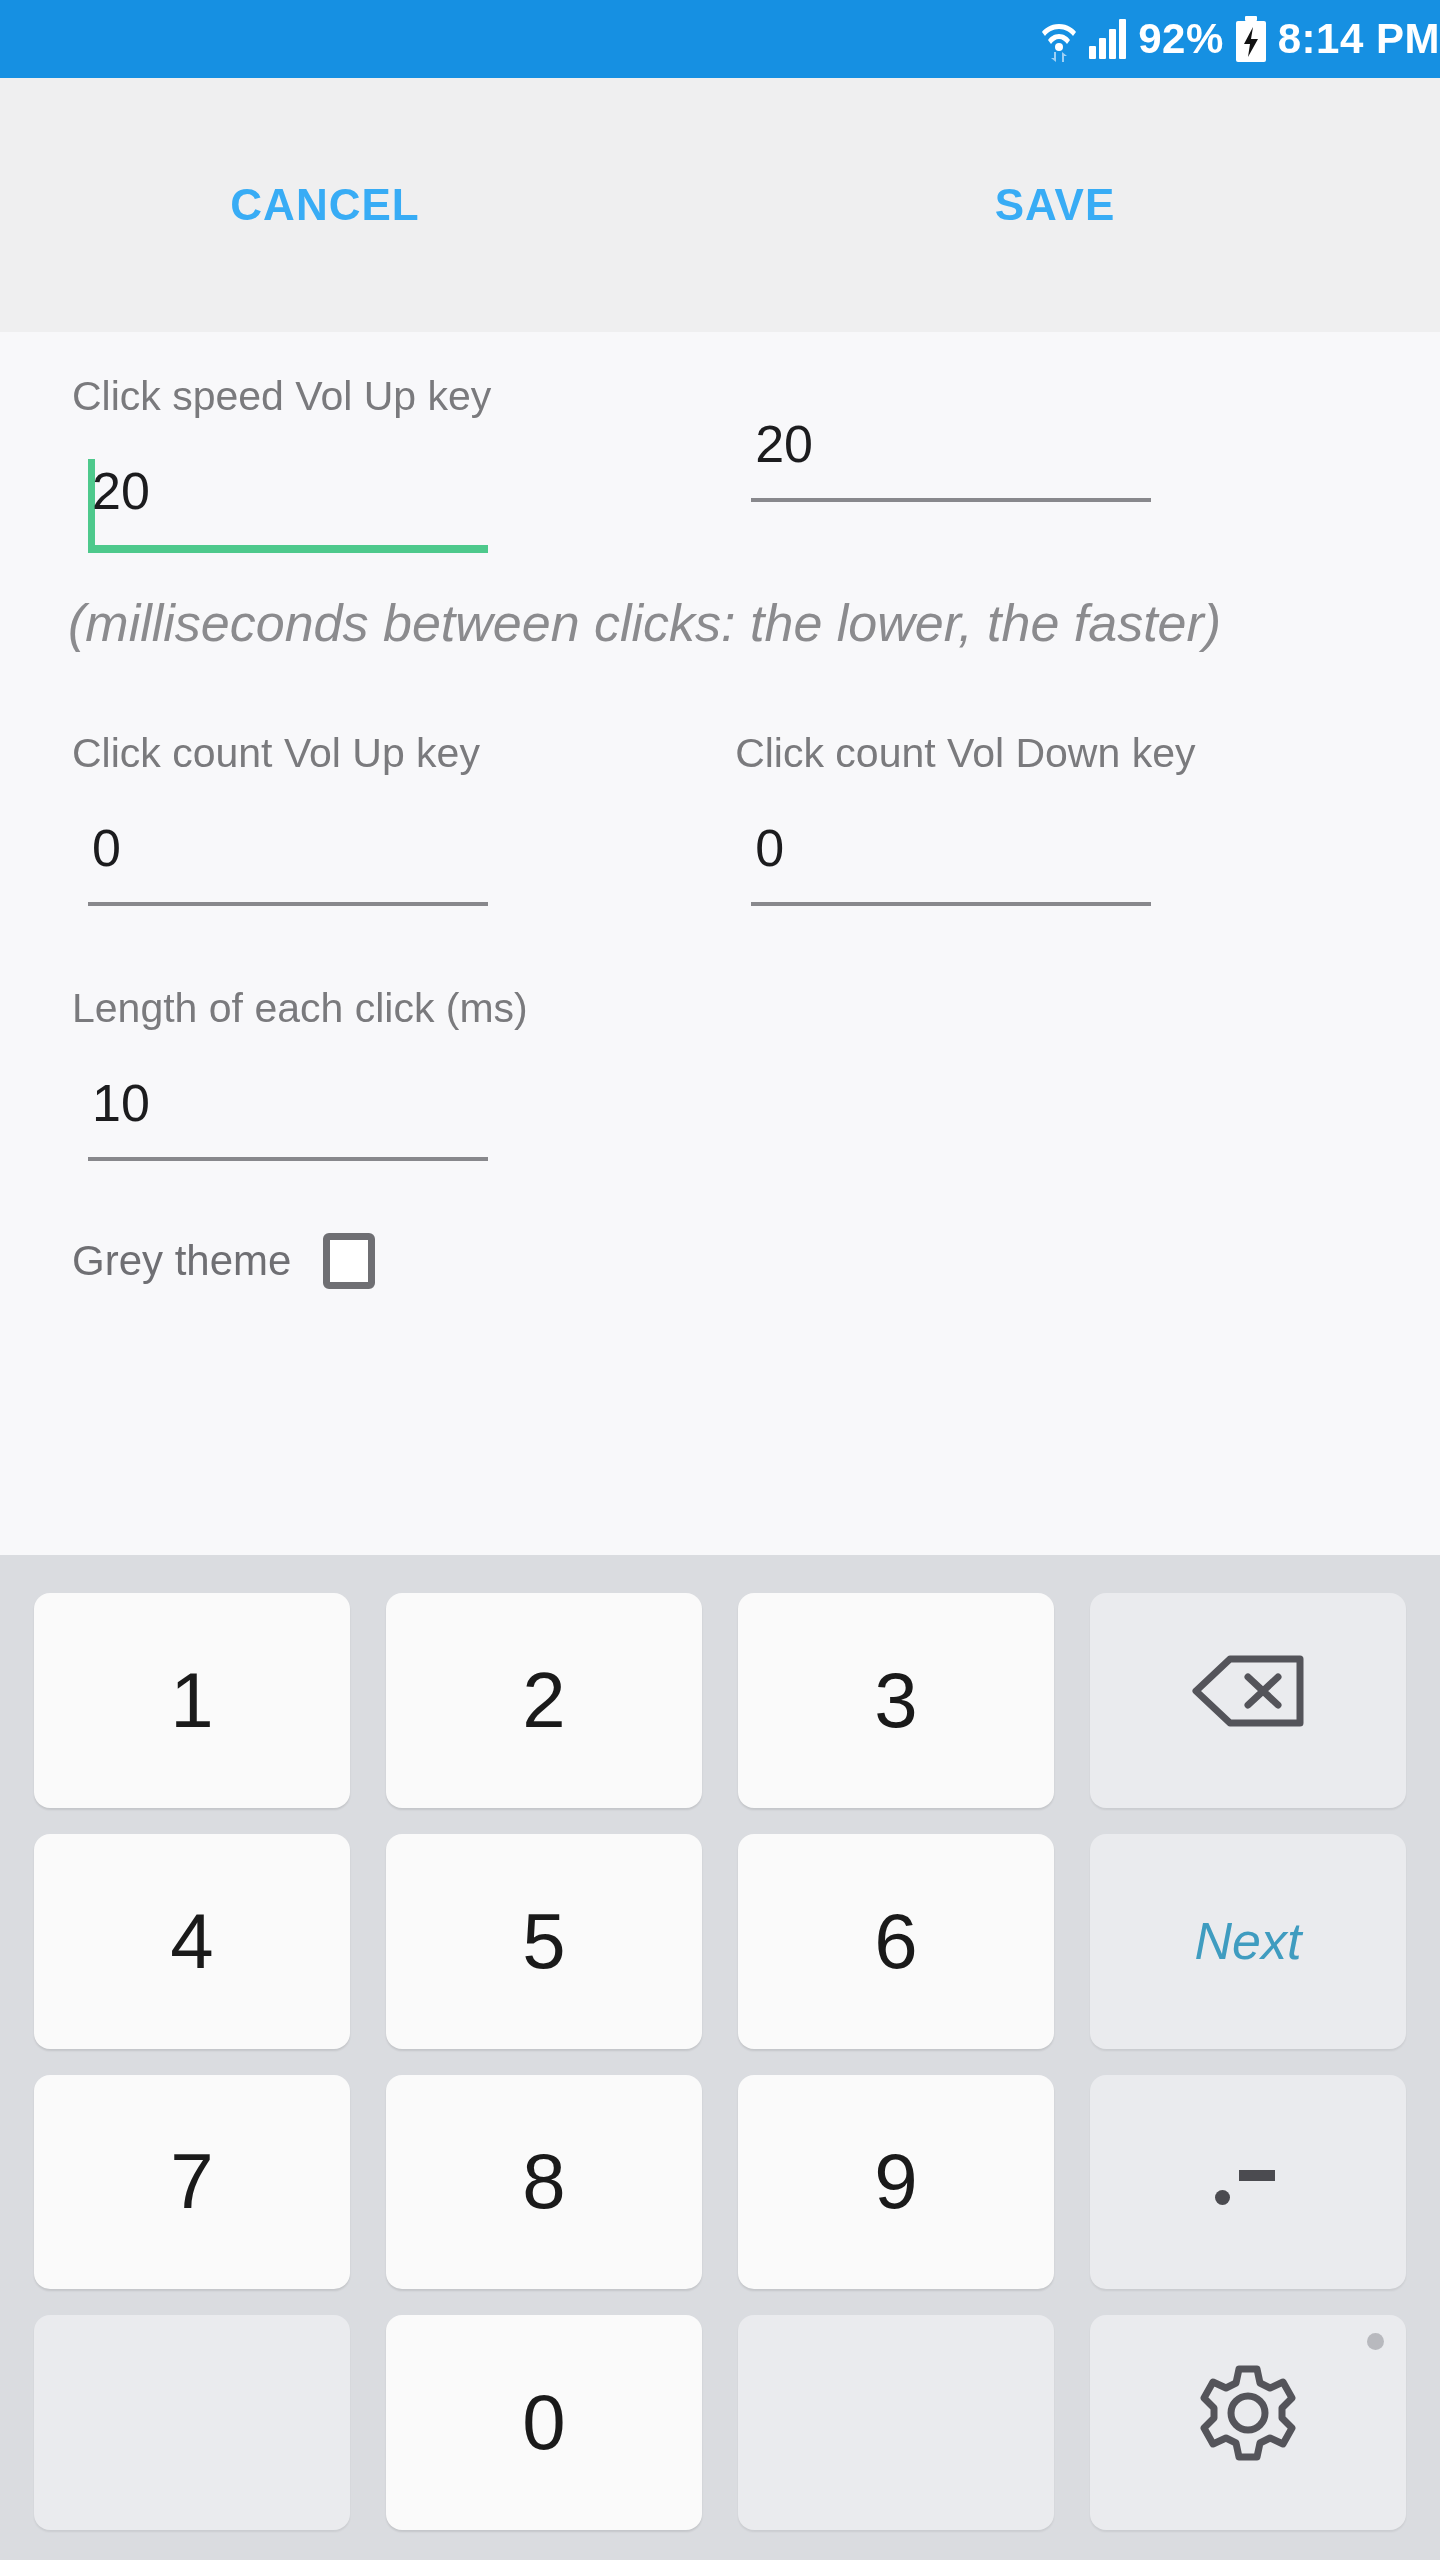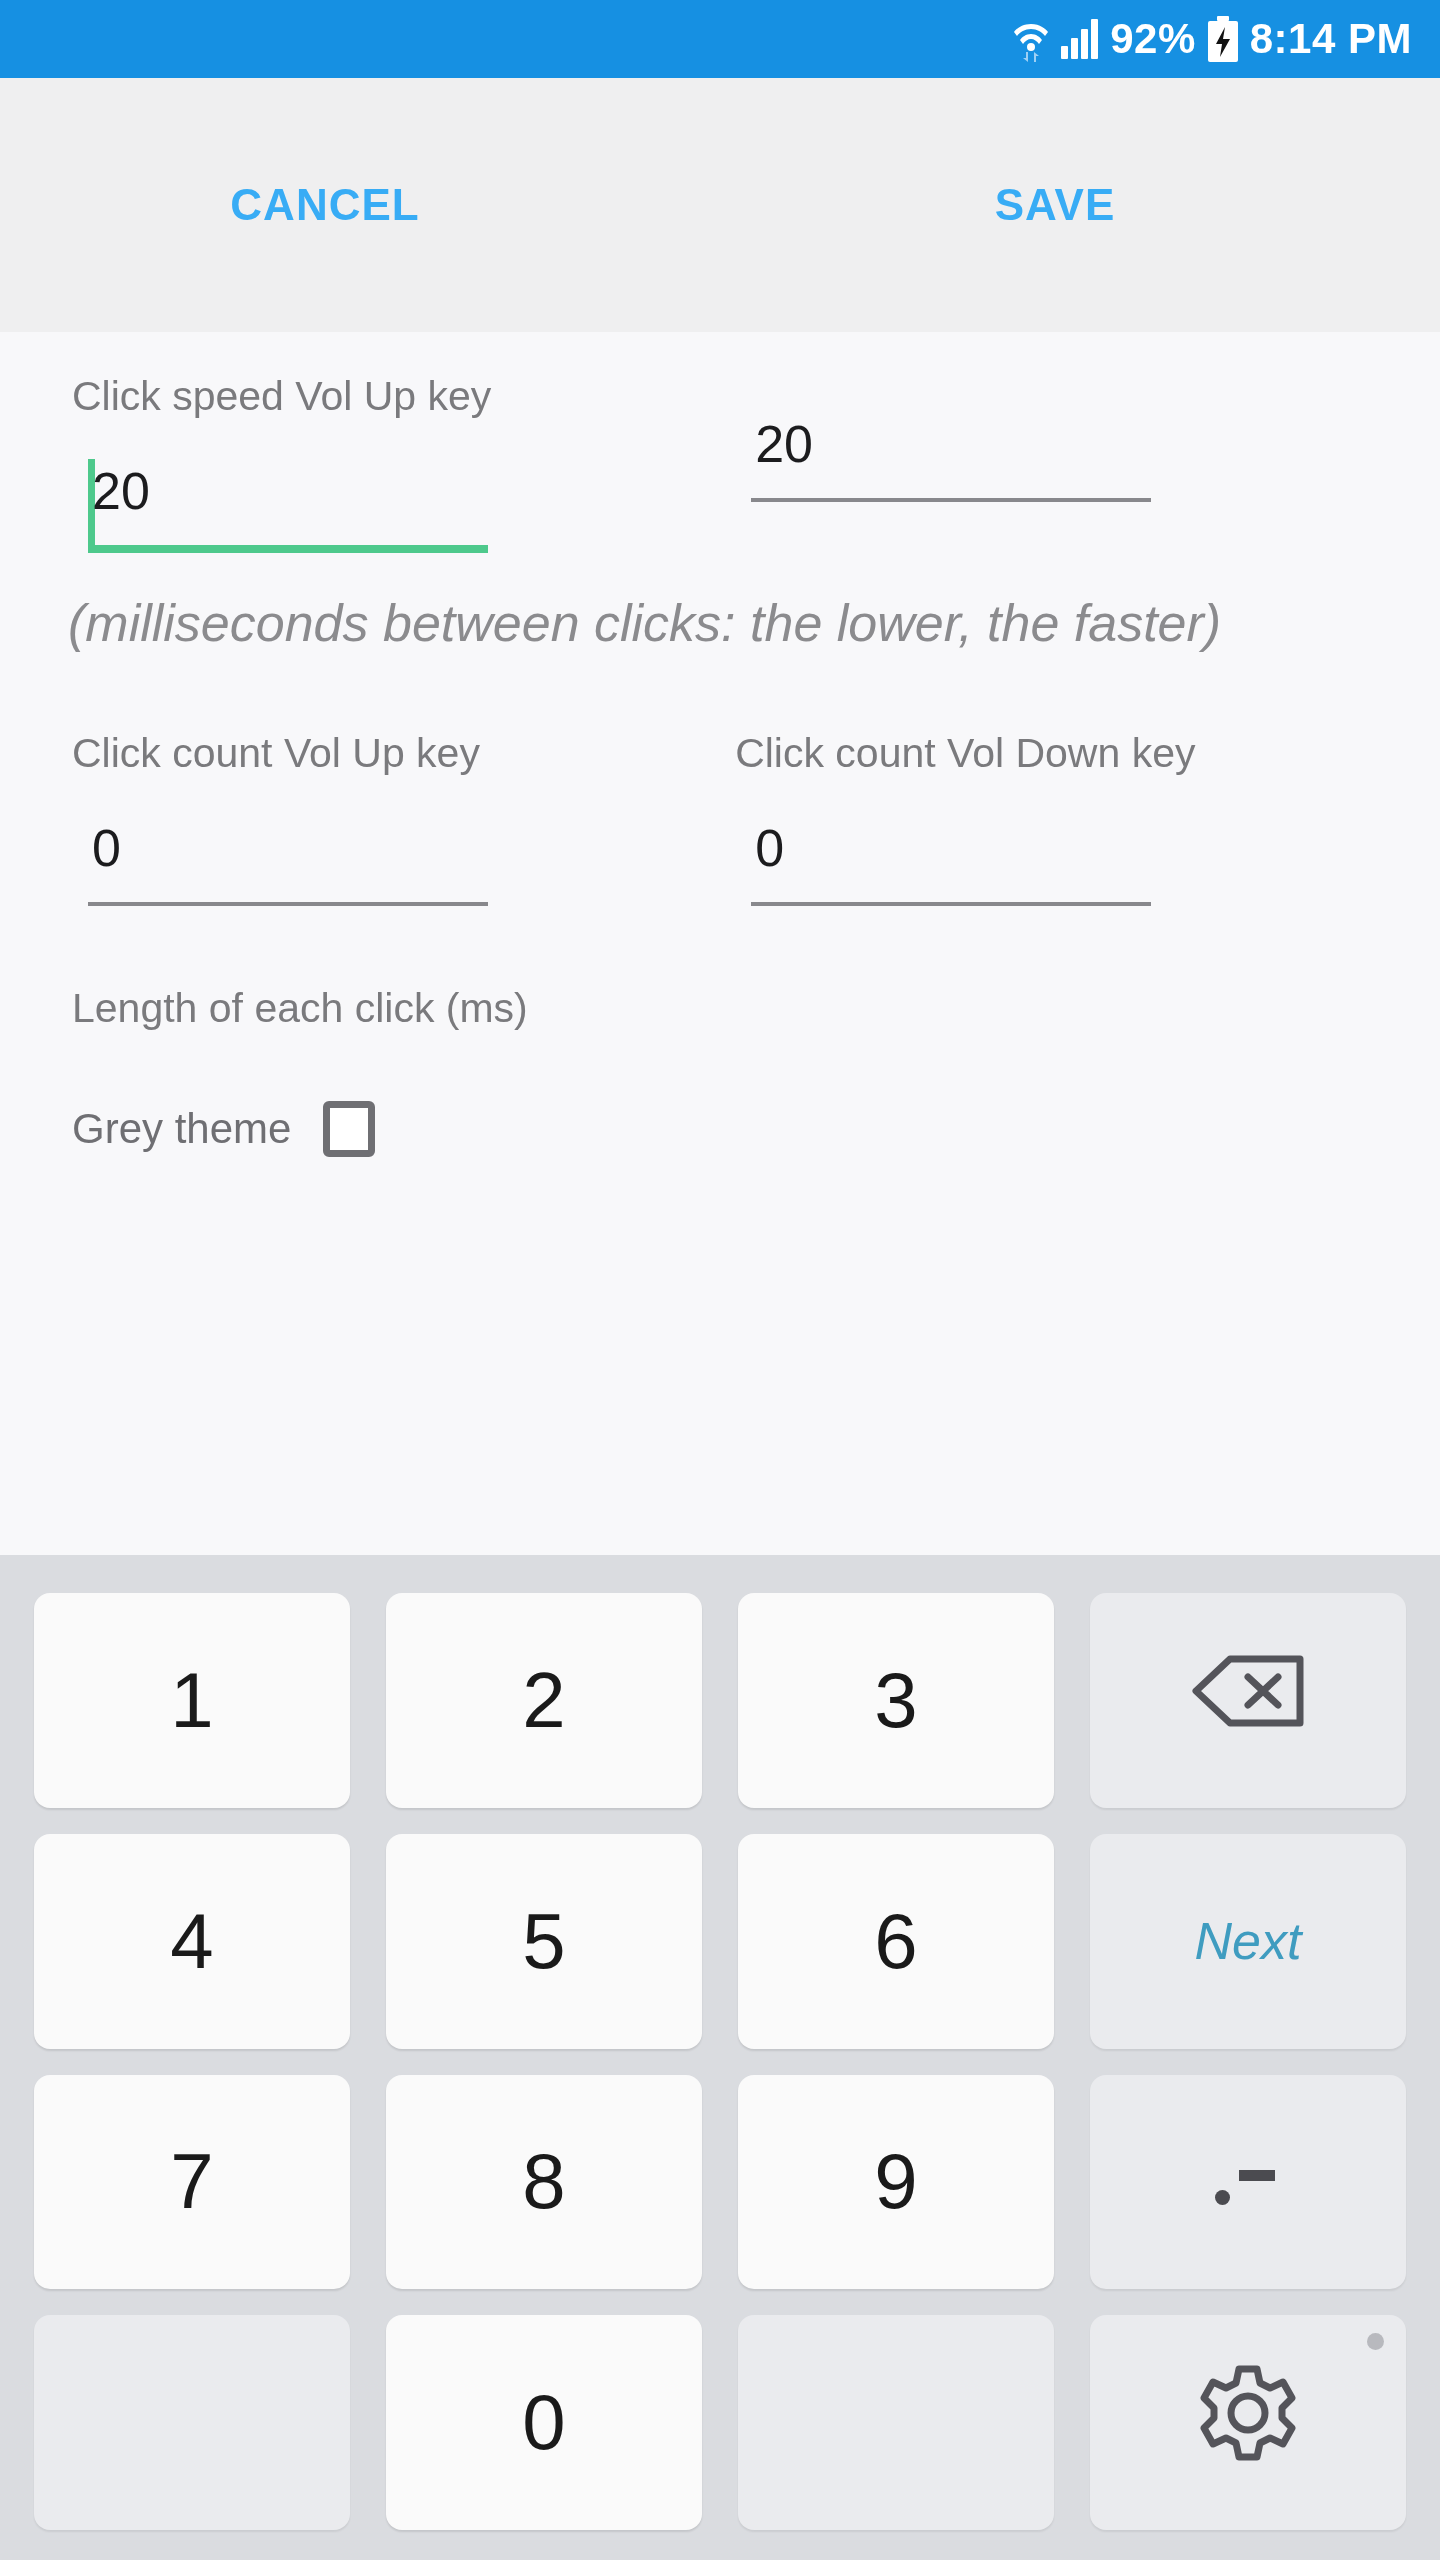--- a/index.html
+++ b/index.html
@@ -9,21 +9,20 @@
     background:#f8f8fa;
     overflow:hidden;
   }
   #screen { position:relative; width:1440px; height:2560px; }
 
   
   .statusbar{
     position:absolute; left:0; top:0; width:1440px; height:78px;
     background:#1690e2;
     display:flex; align-items:center; justify-content:flex-end;
-    padding-right:28px;
   }
   .sb-group{ display:flex; align-items:center; gap:12px; }
   .sb-text{ color:#ffffff; font-size:42px; font-weight:700; letter-spacing:.5px; line-height:1; }
   .sb-icon{ display:flex; align-items:flex-end; }
 
   
   .wifi{ position:relative; width:36px; height:46px; }
   .wifi svg{ display:block; }
   
   .bars{ display:flex; align-items:flex-end; gap:3px; height:40px; }
@@ -202,20 +201,24 @@
           <span class="ivalue">0</span>
           <span class="iline"></span>
         </div>
       </div>
     </div>
 
 
     <div class="row" style="padding-top:76px;">
       <div class="field">
         <div class="flabel">Length of each click (ms)</div>
+        <div class="inputwrap">
+          <span class="ivalue">10</span>
+          <span class="iline"></span>
+        </div>
       </div>
     </div>
 
     <div class="checkrow" style="margin-top:72px;">
       <span class="checklabel">Grey theme</span>
       <span class="checkbox"></span>
     </div>
 
   </div>
 

